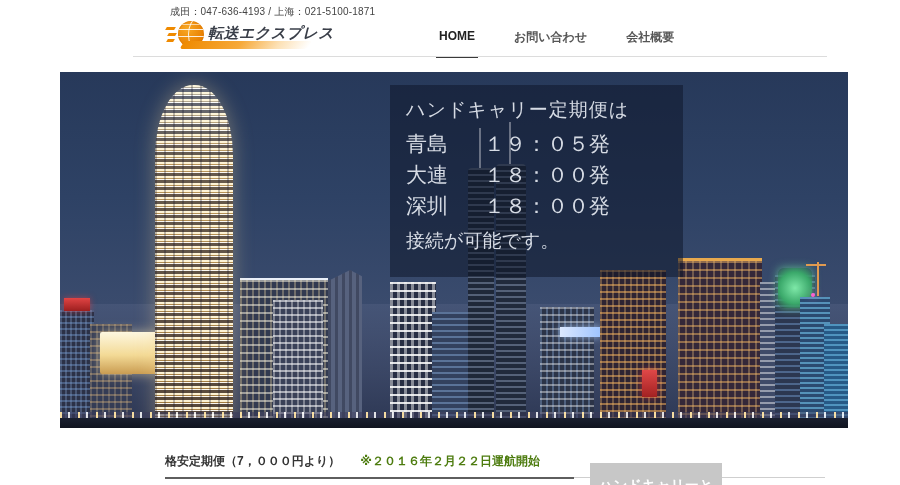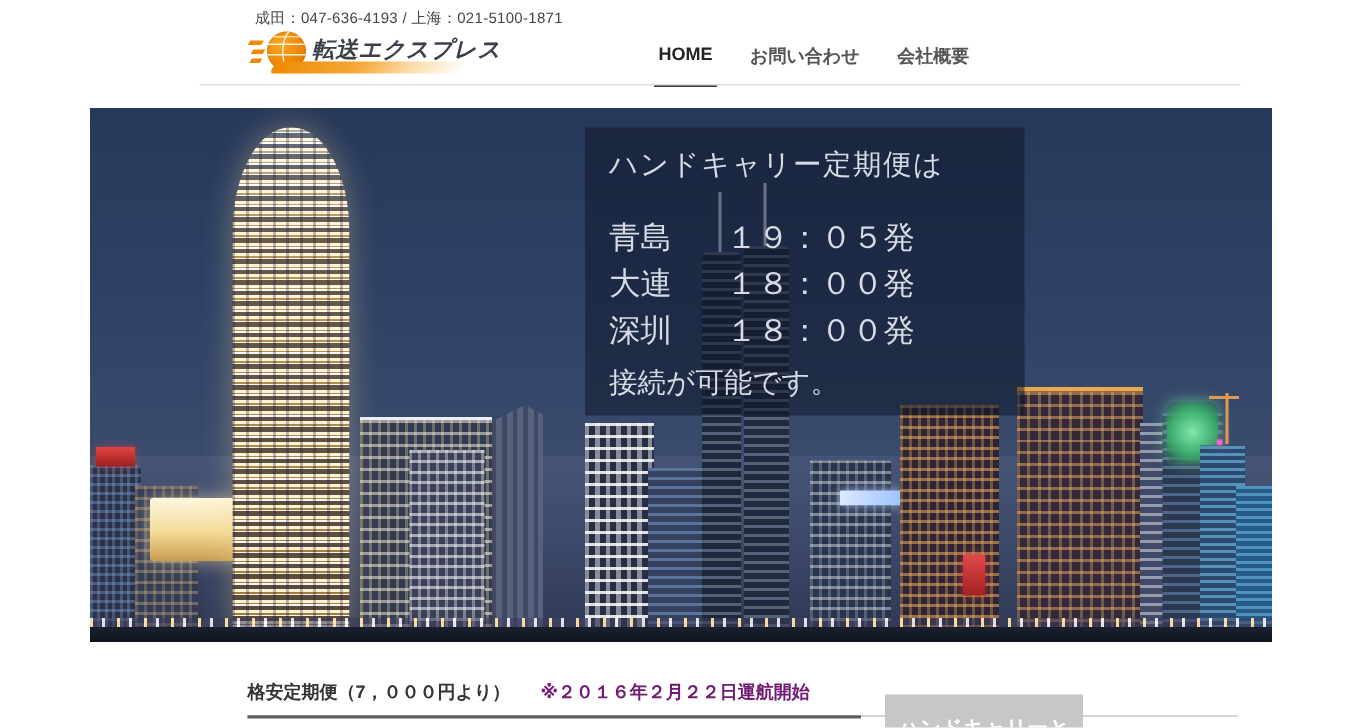--- a/index.html
+++ b/index.html
@@ -19,21 +19,21 @@
       box-shadow:0 7px 0 rgba(255,255,255,.85), 0 -5px 0 rgba(255,255,255,.6);}
   .spark{position:absolute;background:#ef8a00;transform:skewX(-30deg);}
   .s1{left:0;top:8px;width:9px;height:3px;}
   .s2{left:2px;top:14px;width:8px;height:3px;}
   .s3{left:1px;top:20px;width:7px;height:3px;}
   .logo-text{position:absolute;left:42px;top:5px;font-size:15px;font-weight:bold;font-style:italic;
       color:#3a3f49;white-space:nowrap;letter-spacing:.5px;}
   .logo-swoosh{position:absolute;left:16px;top:22px;width:128px;height:8px;transform:skewX(-35deg);
       background:linear-gradient(90deg,#ef8a00 0%,#f6a93a 45%,rgba(250,200,120,.55) 75%,rgba(255,255,255,0) 100%);
       border-radius:3px;}
-  .nav{position:absolute;left:436px;top:29px;display:flex;gap:19px;}
+  .nav{position:absolute;left:436px;top:29px;display:flex;gap:33px;}
   .nav-item{font-size:12px;font-weight:bold;color:#555;padding:0 3px 12px 3px;cursor:pointer;white-space:nowrap;}
   .nav-item.active{color:#222;border-bottom:2px solid #3a3a3a;}
   .header-border{position:absolute;left:133px;top:56px;width:694px;height:1px;background:#dcdcdc;}
 
   
   .hero{position:absolute;left:60px;top:72px;width:788px;height:356px;overflow:hidden;
       background:linear-gradient(180deg,#27395a 0%,#2e4265 35%,#3a4b6d 65%,#4a587a 85%,#515f80 100%);}
   .b{position:absolute;}
   .far-band{left:0;top:232px;width:788px;height:124px;
       background:linear-gradient(180deg,rgba(78,92,126,.55),rgba(42,52,80,.95));}
@@ -101,29 +101,29 @@
   .magenta{left:751px;top:221px;width:4px;height:4px;background:#ff5fd0;box-shadow:0 0 8px #ff5fd0;border-radius:50%;}
   .street{left:0;top:340px;width:788px;height:10px;background:
       repeating-linear-gradient(90deg,rgba(255,228,165,.95) 0 2px,rgba(70,70,100,.55) 2px 8px,rgba(255,255,255,.85) 8px 10px,rgba(58,58,90,.55) 10px 18px);
       filter:blur(.4px);}
   .base-sil{left:0;top:346px;width:788px;height:10px;background:linear-gradient(180deg,#1a2030,#10141f);}
 
   
   .overlay{position:absolute;left:330px;top:13px;width:293px;height:192px;
       background:rgba(13,22,40,.52);color:#d6dbe4;box-sizing:border-box;padding:12px 0 0 16px;}
   .ov-title{font-size:19px;letter-spacing:1px;font-weight:300;}
-  .ov-sched{margin-top:19px;font-family:Liberation Mono, monospace;}
+  .ov-sched{margin-top:5px;font-family:Liberation Mono, monospace;}
   .ov-row{display:flex;height:31px;align-items:center;font-size:21px;font-weight:300;}
   .ov-city{width:78px;}
   .ov-footer{margin-top:7px;font-size:19px;font-weight:300;}
 
   
   .sec-head{position:absolute;left:165px;top:453px;display:flex;gap:20px;align-items:baseline;}
   .sec-title{font-size:12px;font-weight:bold;color:#333;}
-  .sec-note{font-size:12px;font-weight:bold;color:#701a75;}
+  .sec-note{font-size:12px;font-weight:bold;color:#4d7c0f;}
   .rule{position:absolute;left:165px;top:477px;width:660px;height:2px;
       background:linear-gradient(90deg,#666 0,#666 62%,#ccc 62%,#ccc 100%);background-size:100% 1px;background-repeat:no-repeat;background-position:0 0;}
   .rule:after{content:"";position:absolute;left:0;top:0;width:62%;height:2px;background:#5e5e5e;}
   .rule:before{content:"";position:absolute;left:62%;top:0;width:38%;height:1px;background:#cfcfcf;}
   .cta{position:absolute;left:590px;top:463px;width:132px;height:60px;background:#c7c7c7;
       color:#ffffff;font-size:14px;font-weight:bold;text-align:center;box-sizing:border-box;padding-top:14px;cursor:pointer;}
 </style>
 </head>
 <body>
 

